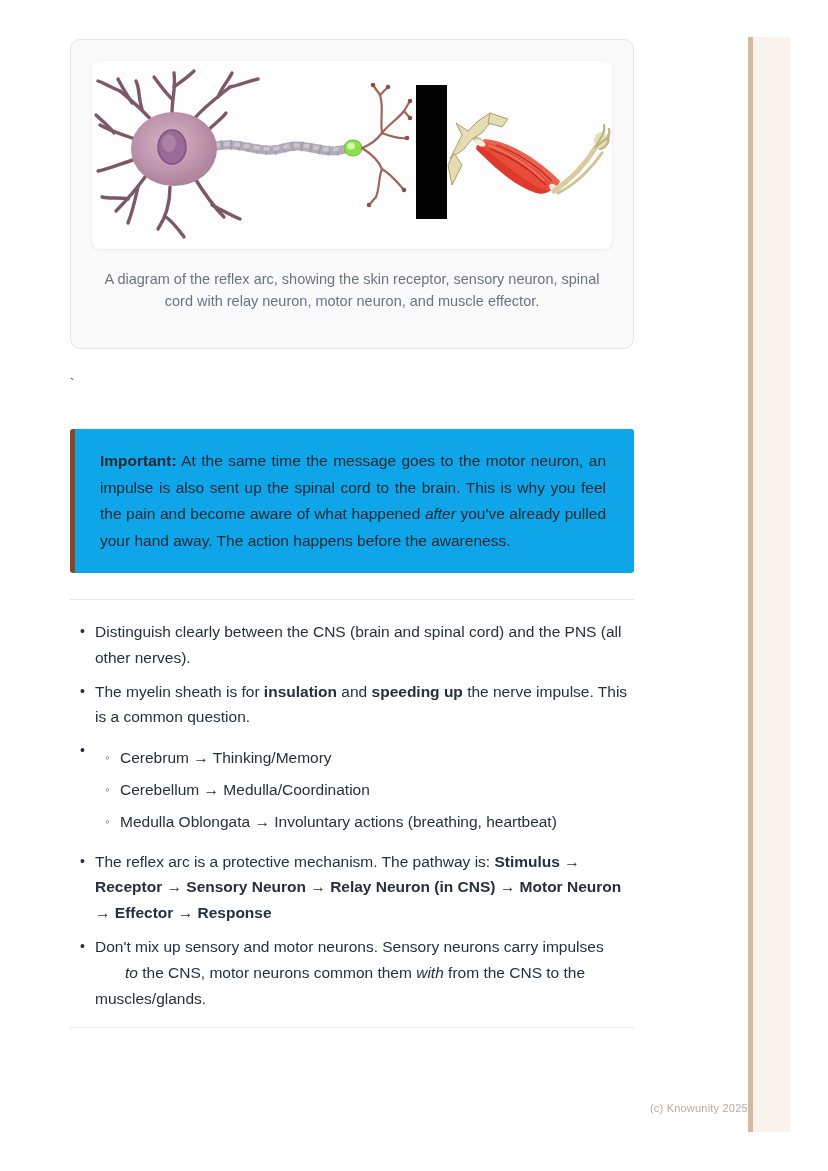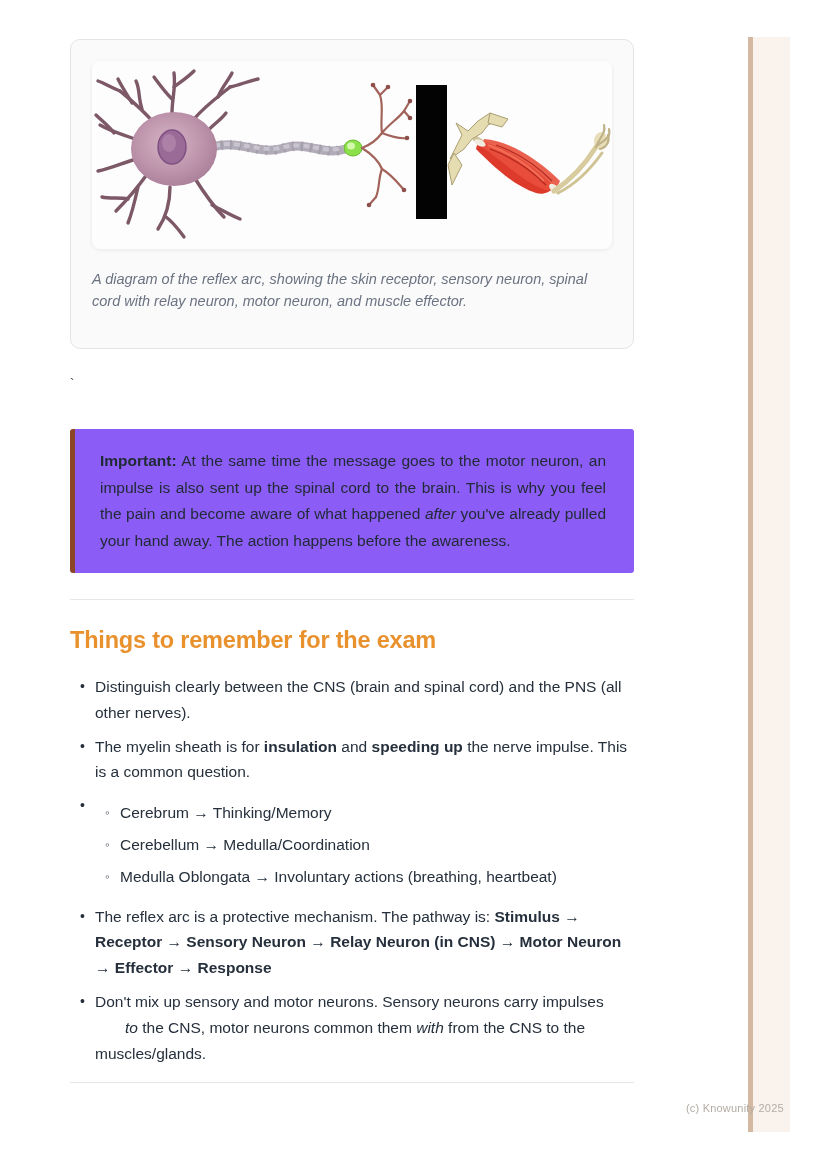--- a/index.html
+++ b/index.html
@@ -19,30 +19,30 @@
     margin:0;box-sizing:border-box;width:564px;
     background:#fafafb;border:1px solid #e4e4e7;border-radius:10px;
     padding:21px 21px 36px;
   }
   .figure-image{
     width:520px;height:188px;background:#fdfdfe;border-radius:8px;
     box-shadow:0 1px 4px rgba(0,0,0,.07);overflow:hidden;
   }
   figcaption{
     margin:20px auto 0;max-width:520px;
-    font-style:italic;color:#6b7280;font-size:14.5px;line-height:21.5px;
-    text-align:left;
+    color:#6b7280;font-size:14.5px;line-height:21.5px;
+    text-align:center;
   }
 
   .stray{margin-top:27px;height:17px;font-size:13px;color:#374151;}
 
   
   .callout{
     box-sizing:border-box;margin-top:36px;width:564px;
-    background:#8b5cf6;border-left:5px solid #8a4626;border-radius:3px;
+    background:#0ea5e9;border-left:5px solid #8a4626;border-radius:3px;
     padding:19px 28px 19px 25px;
   }
   .callout p{margin:0;font-size:15.5px;line-height:26.5px;color:#212b36;text-align:justify;}
 
   hr{border:none;border-top:1px solid #e5e7eb;margin:0;height:0;}
   .hr1{margin-top:26px;}
   .hr2{margin-top:16px;}
 
   h2{
     margin:25px 0 0;font-size:23.5px;line-height:30px;font-weight:700;
@@ -53,21 +53,21 @@
   .exam-list{list-style:none;margin:19px 0 0;padding:0;font-size:15.5px;color:#26303c;}
   .li1{display:flex;margin-bottom:8px;line-height:25.8px;}
   .marker{flex:none;width:25px;text-align:center;}
   .li1 > .marker{font-size:14px;}
   .li-body{flex:1;}
   .sublist{list-style:none;padding:0;margin:7px 0 1px;}
   .li2{display:flex;margin-bottom:6px;line-height:25.8px;}
   .li2 .marker{width:25px;font-size:13px;color:#3a4450;}
 
   .footer{
-    position:absolute;top:1102px;left:686px;z-index:3;
+    position:absolute;top:1102px;left:650px;z-index:3;
     font-size:11px;color:#b3aca4;letter-spacing:.2px;white-space:nowrap;
   }
 </style>
 </head>
 <body>
 
 <div class="deco-stripe"></div>
 
 <div class="content">
 
@@ -178,21 +178,20 @@
   </figure>
 
   <div class="stray">`</div>
 
   <aside class="callout">
     <p><span style="font-weight: 700;">Important:</span><span> At the same time the message goes to the motor neuron, an impulse is also sent up the spinal cord to the brain. This is why you feel the pain and become aware of what happened </span><span style="font-style: italic;">after</span><span> you've already pulled your hand away. The action happens before the awareness.</span></p>
   </aside>
 
   <hr class="hr1">
 
-  <h2>Things to remember for the exam</h2>
 
   <ul class="exam-list">
       <li class="li1">
         <span class="marker">•</span>
         <div class="li-body"><span>Distinguish clearly between the CNS (brain and spinal cord) and the PNS (all other nerves).</span></div>
       </li>
       <li class="li1">
         <span class="marker">•</span>
         <div class="li-body"><span>The myelin sheath is for </span><span style="font-weight: 700;">insulation</span><span> and </span><span style="font-weight: 700;">speeding up</span><span> the nerve impulse. This is a common question.</span></div>
       </li>

